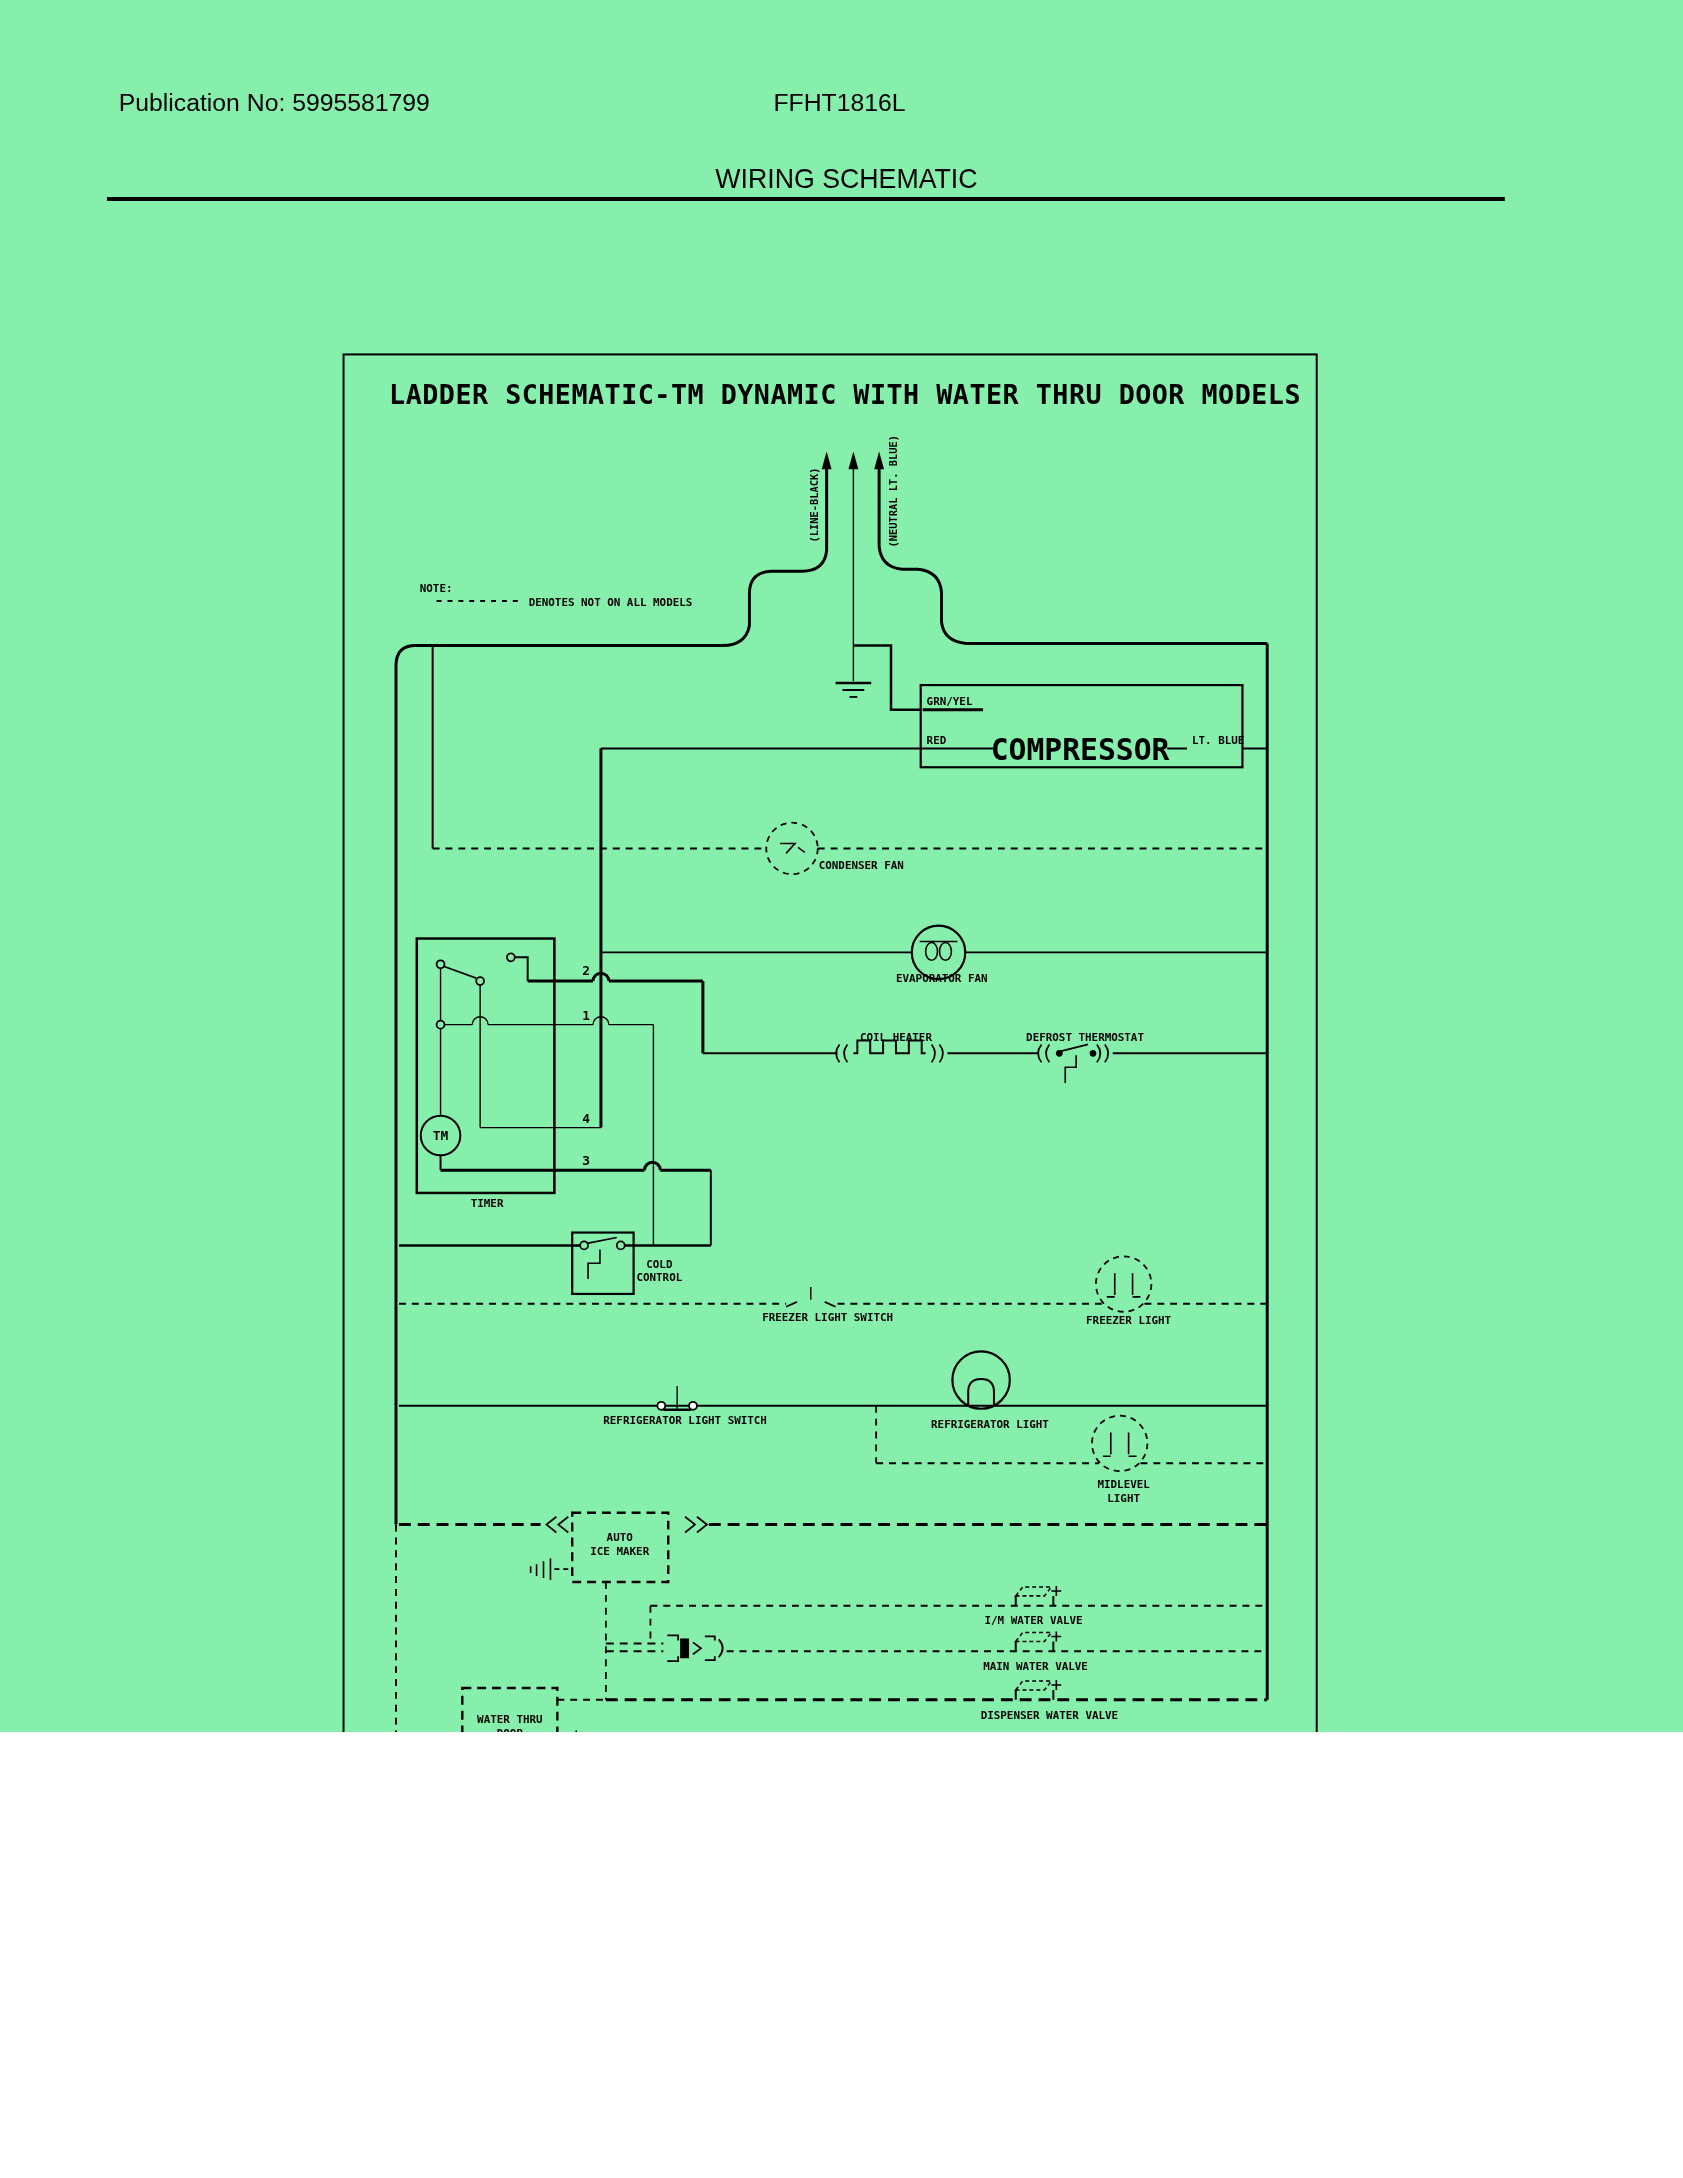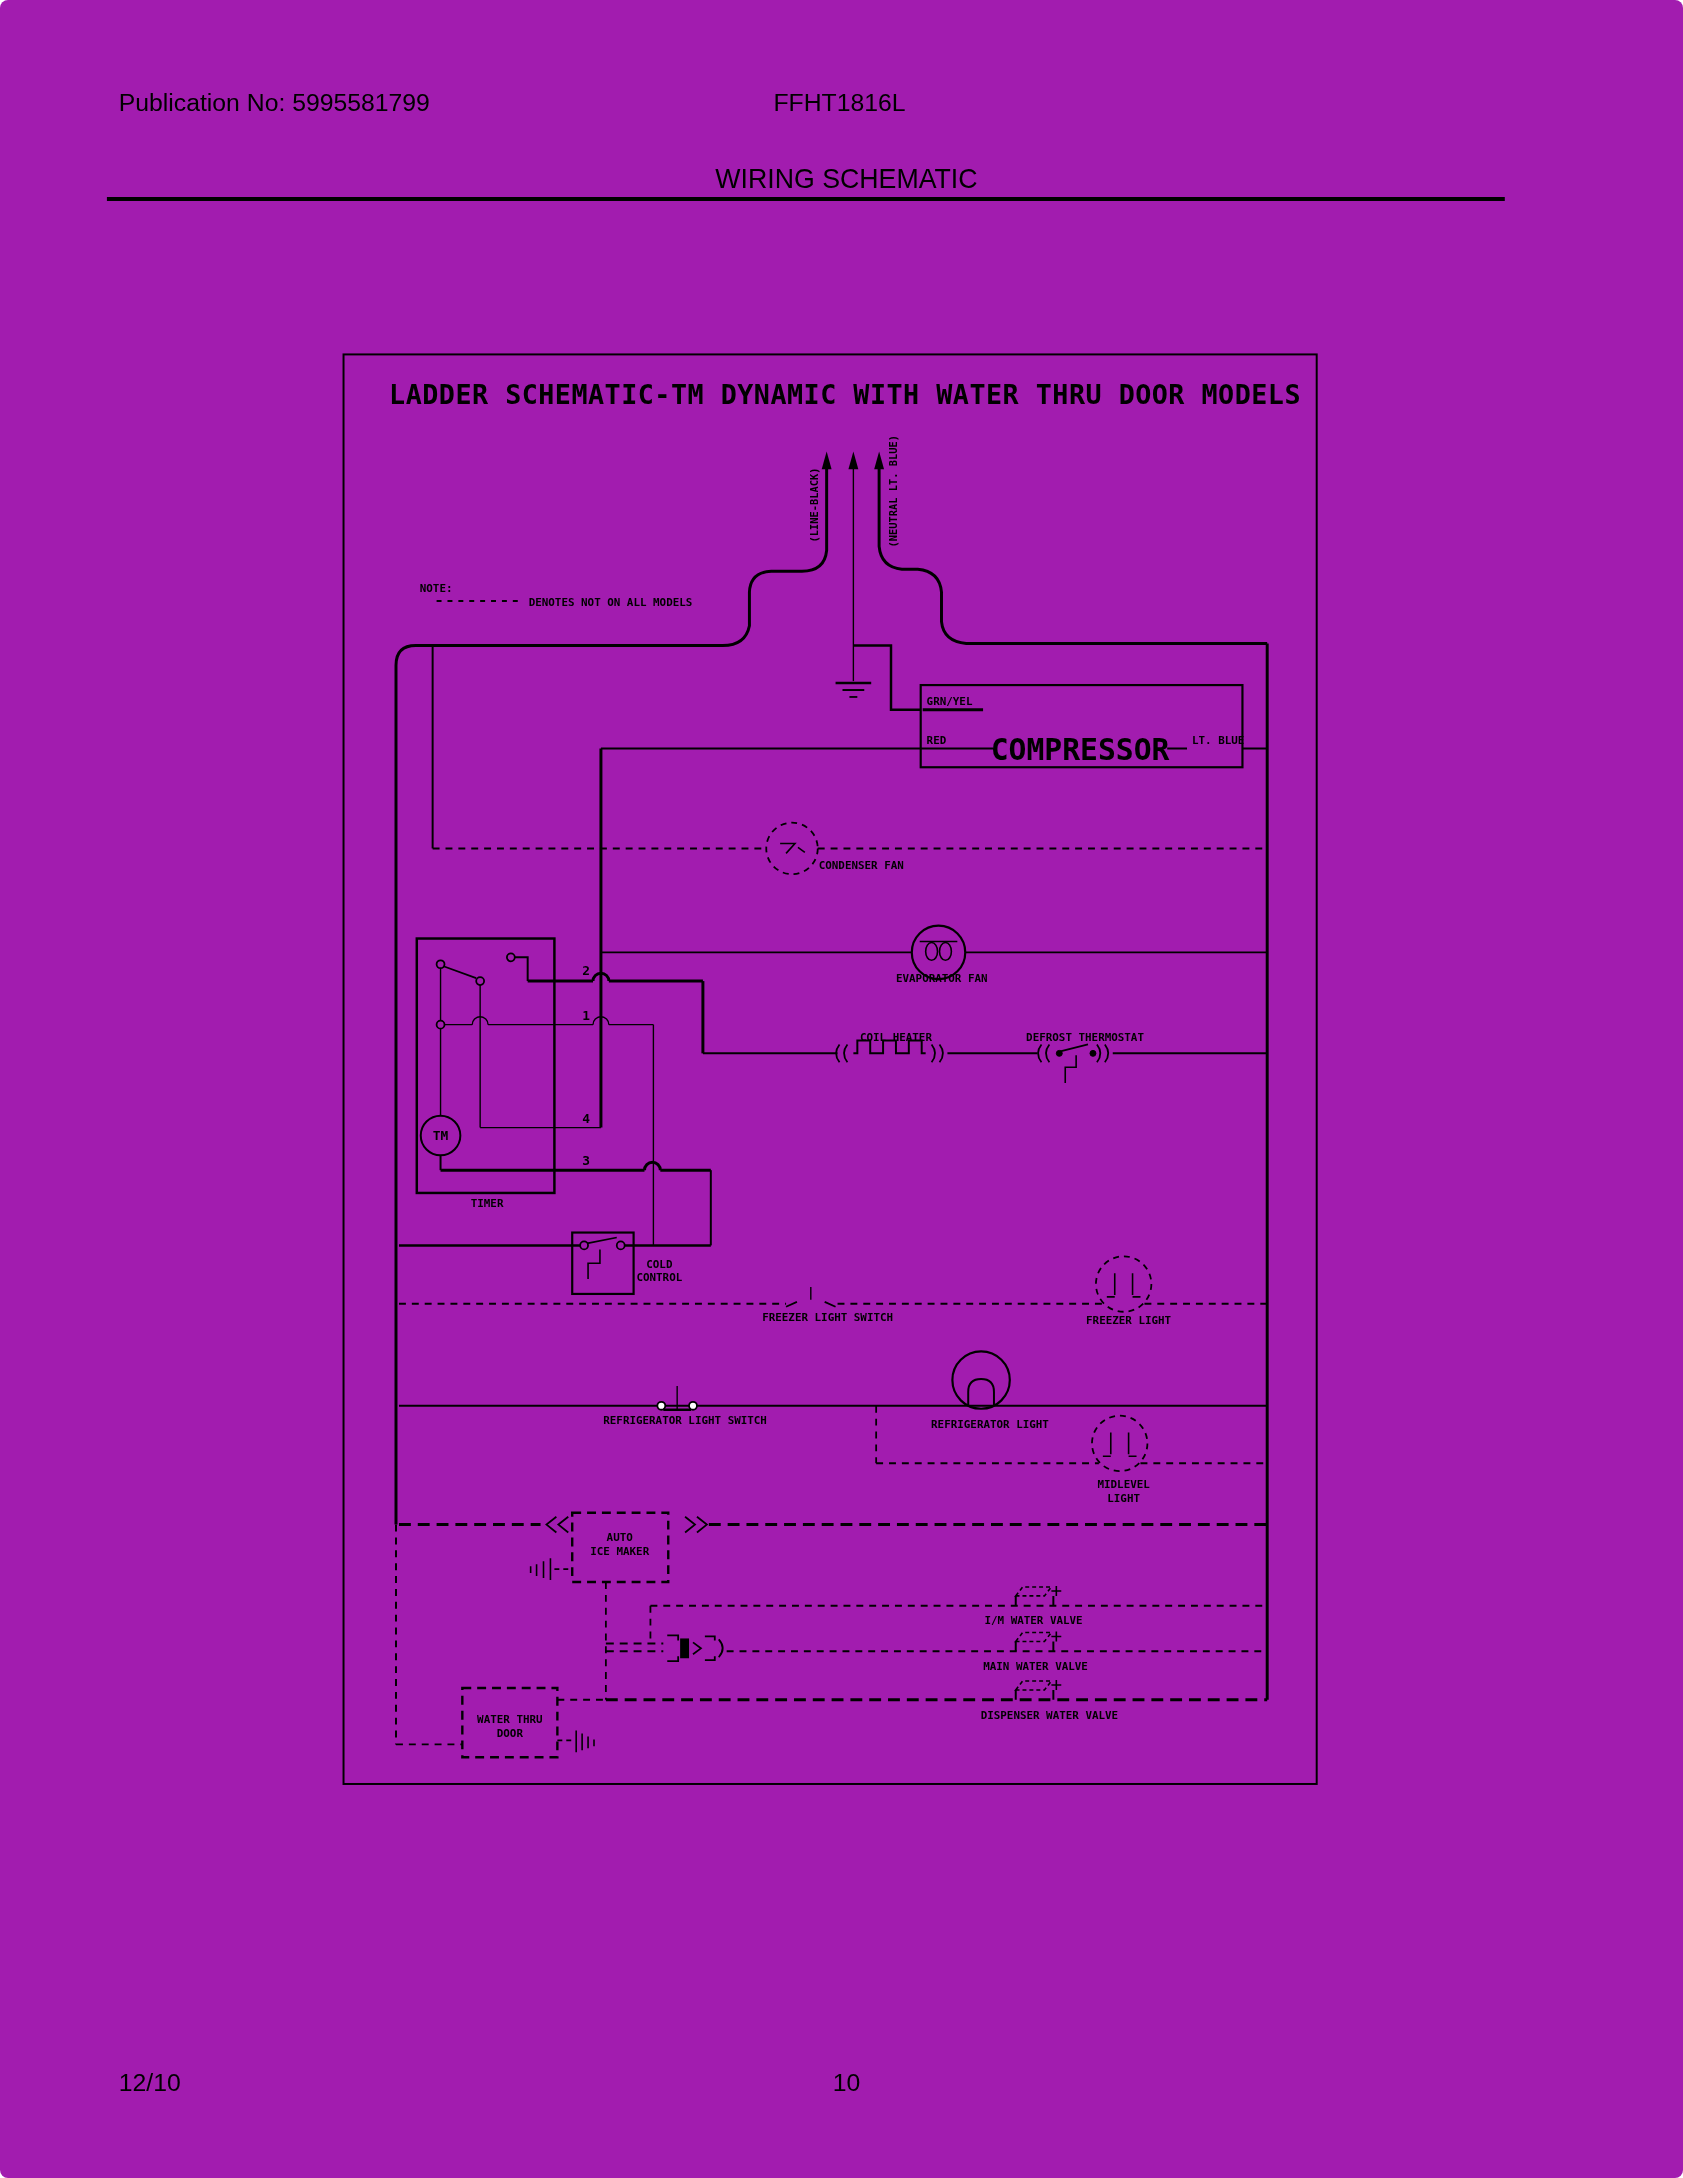--- a/index.html
+++ b/index.html
@@ -1,16 +1,16 @@
 <!DOCTYPE html>
 <html><head>
 <meta charset="utf-8">
 <style>
   html,body{margin:0;padding:0;background:#fff;}
-  #page{position:relative;width:1683px;height:2178px;background:#a21caf;overflow:hidden;border-radius:8px;}
+  #page{position:relative;width:1683px;height:1732px;background:#86efac;overflow:hidden;}
   svg{position:absolute;left:0;top:0;}
   text{fill:#000;}
   .hdr{font-family:"Liberation Sans",sans-serif;font-size:25px;font-weight:400;}
   .sect{font-family:"Liberation Sans",sans-serif;font-size:27px;font-weight:400;}
   .ftr{font-family:"Liberation Sans",sans-serif;font-size:25px;font-weight:400;}
   .dtitle{font-family:"DejaVu Sans Mono",monospace;font-size:27px;font-weight:bold;letter-spacing:0.5px;}
   .lbl{font-family:"DejaVu Sans Mono",monospace;font-size:11px;font-weight:bold;}
   .lblv{font-family:"DejaVu Sans Mono",monospace;font-size:10.5px;font-weight:bold;}
   .big{font-family:"DejaVu Sans Mono",monospace;font-size:30px;font-weight:bold;}
   .num{font-family:"DejaVu Sans Mono",monospace;font-size:13px;font-weight:bold;}

